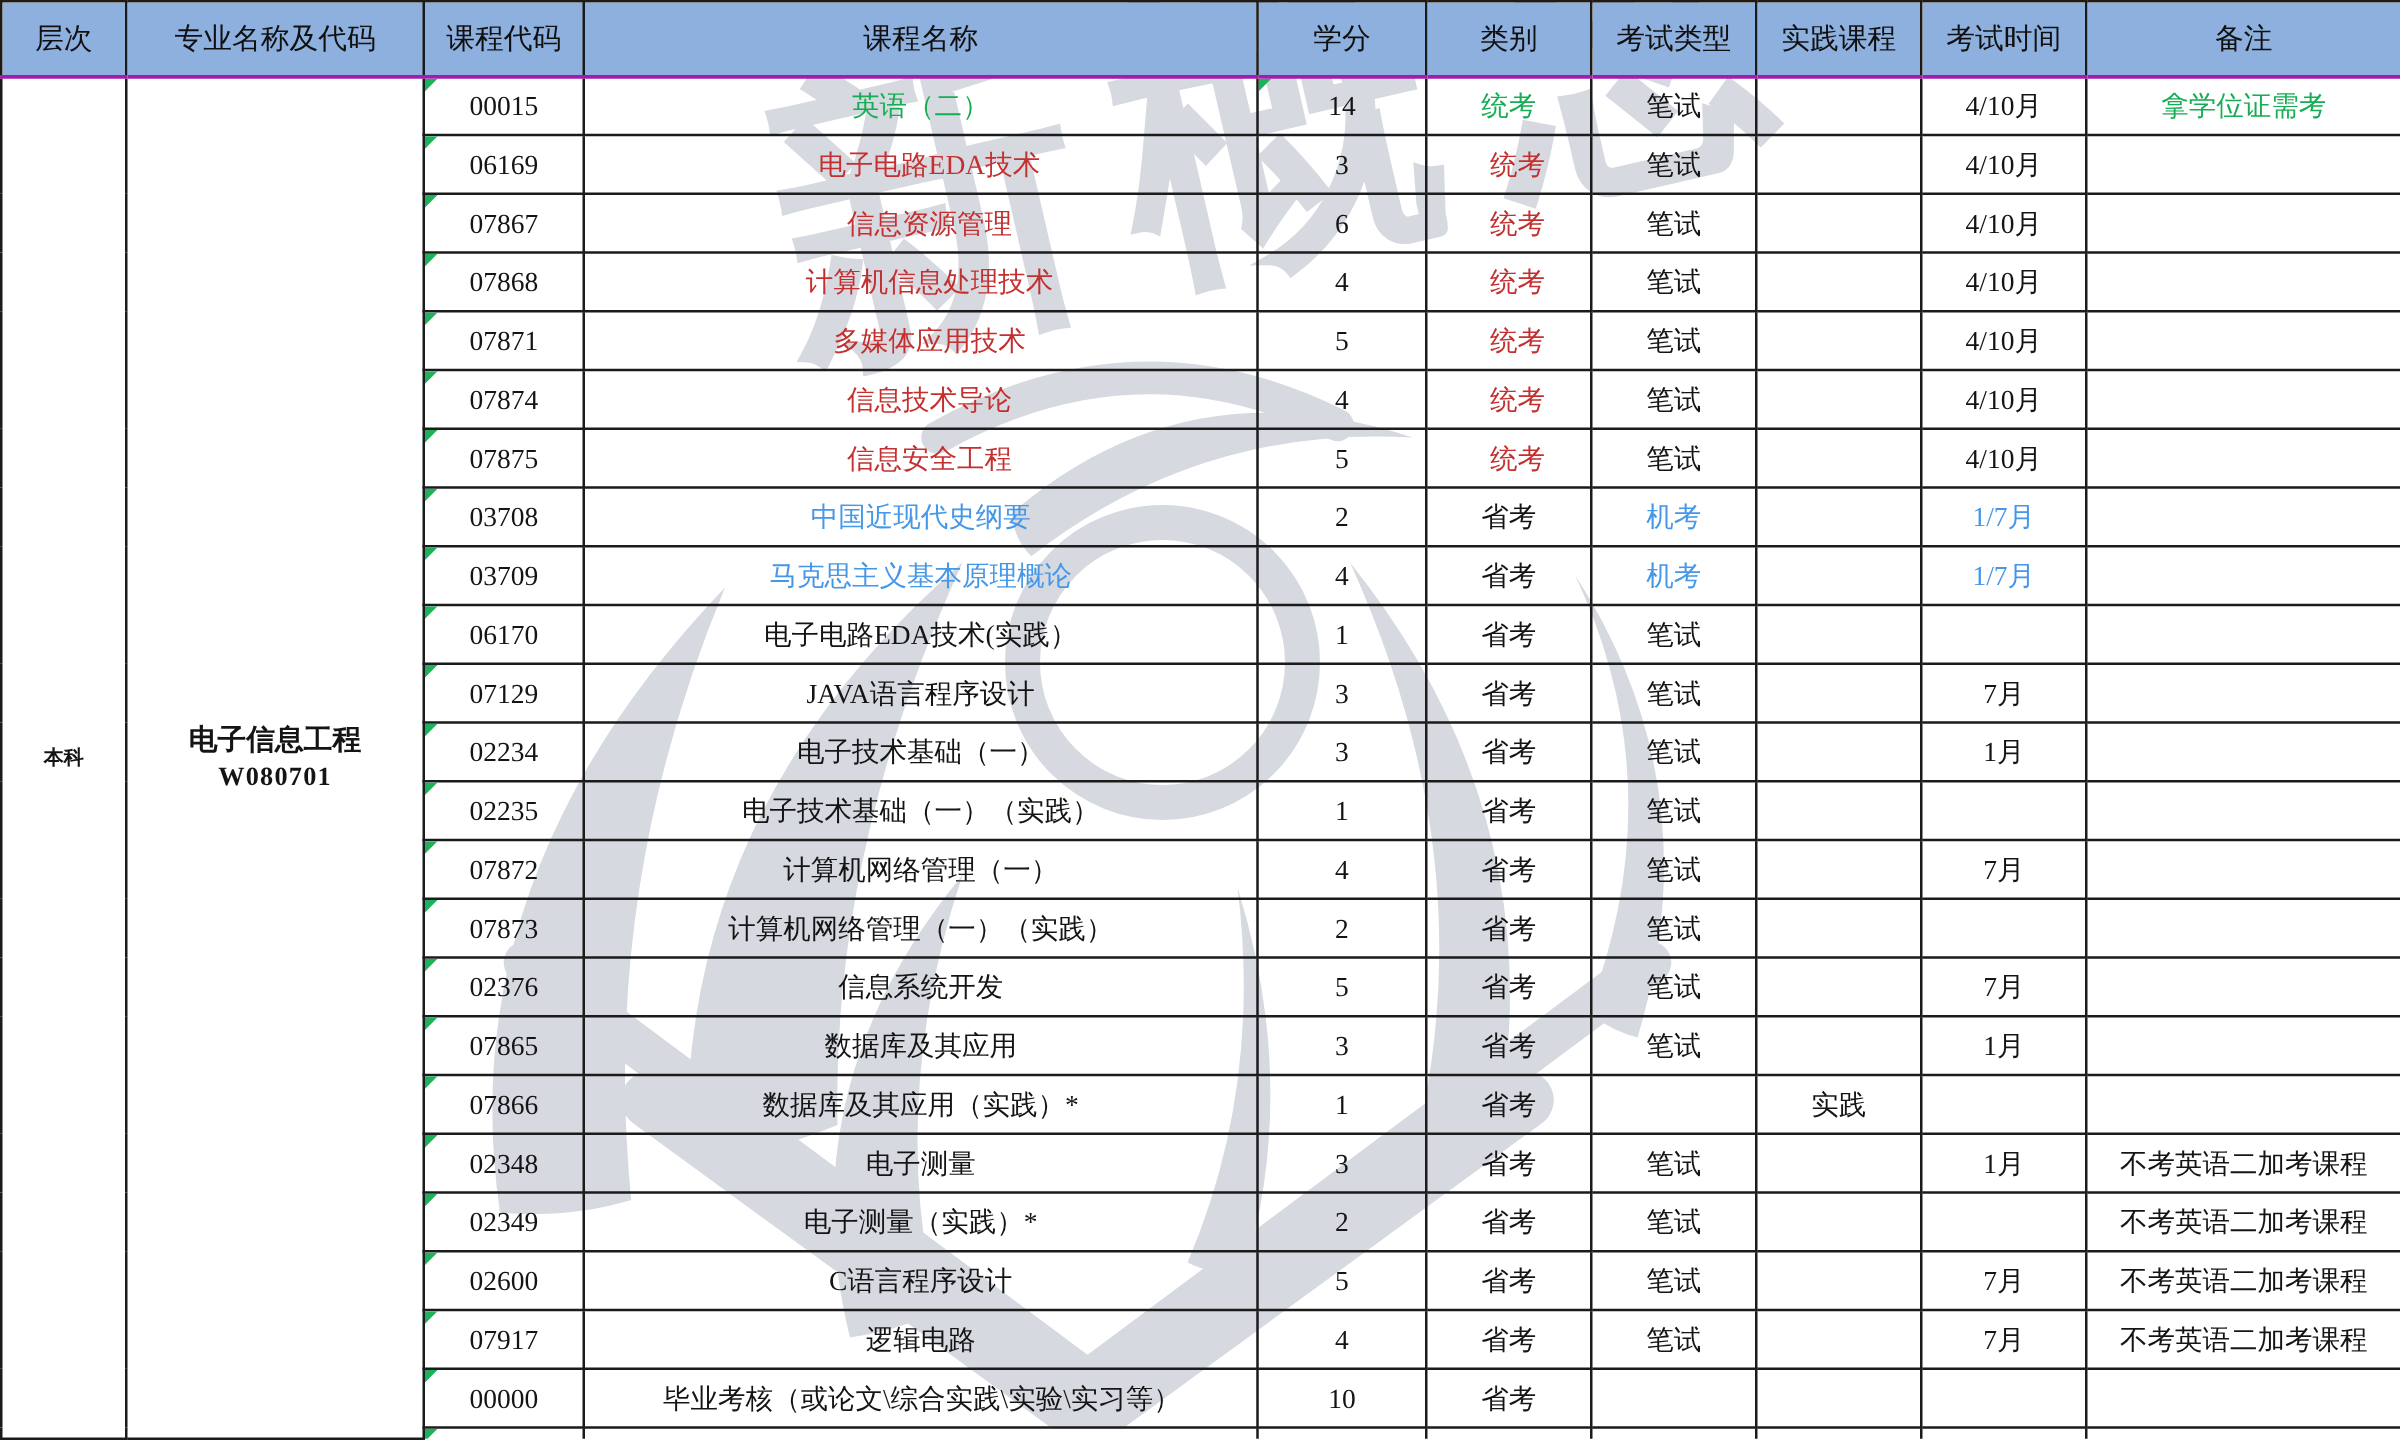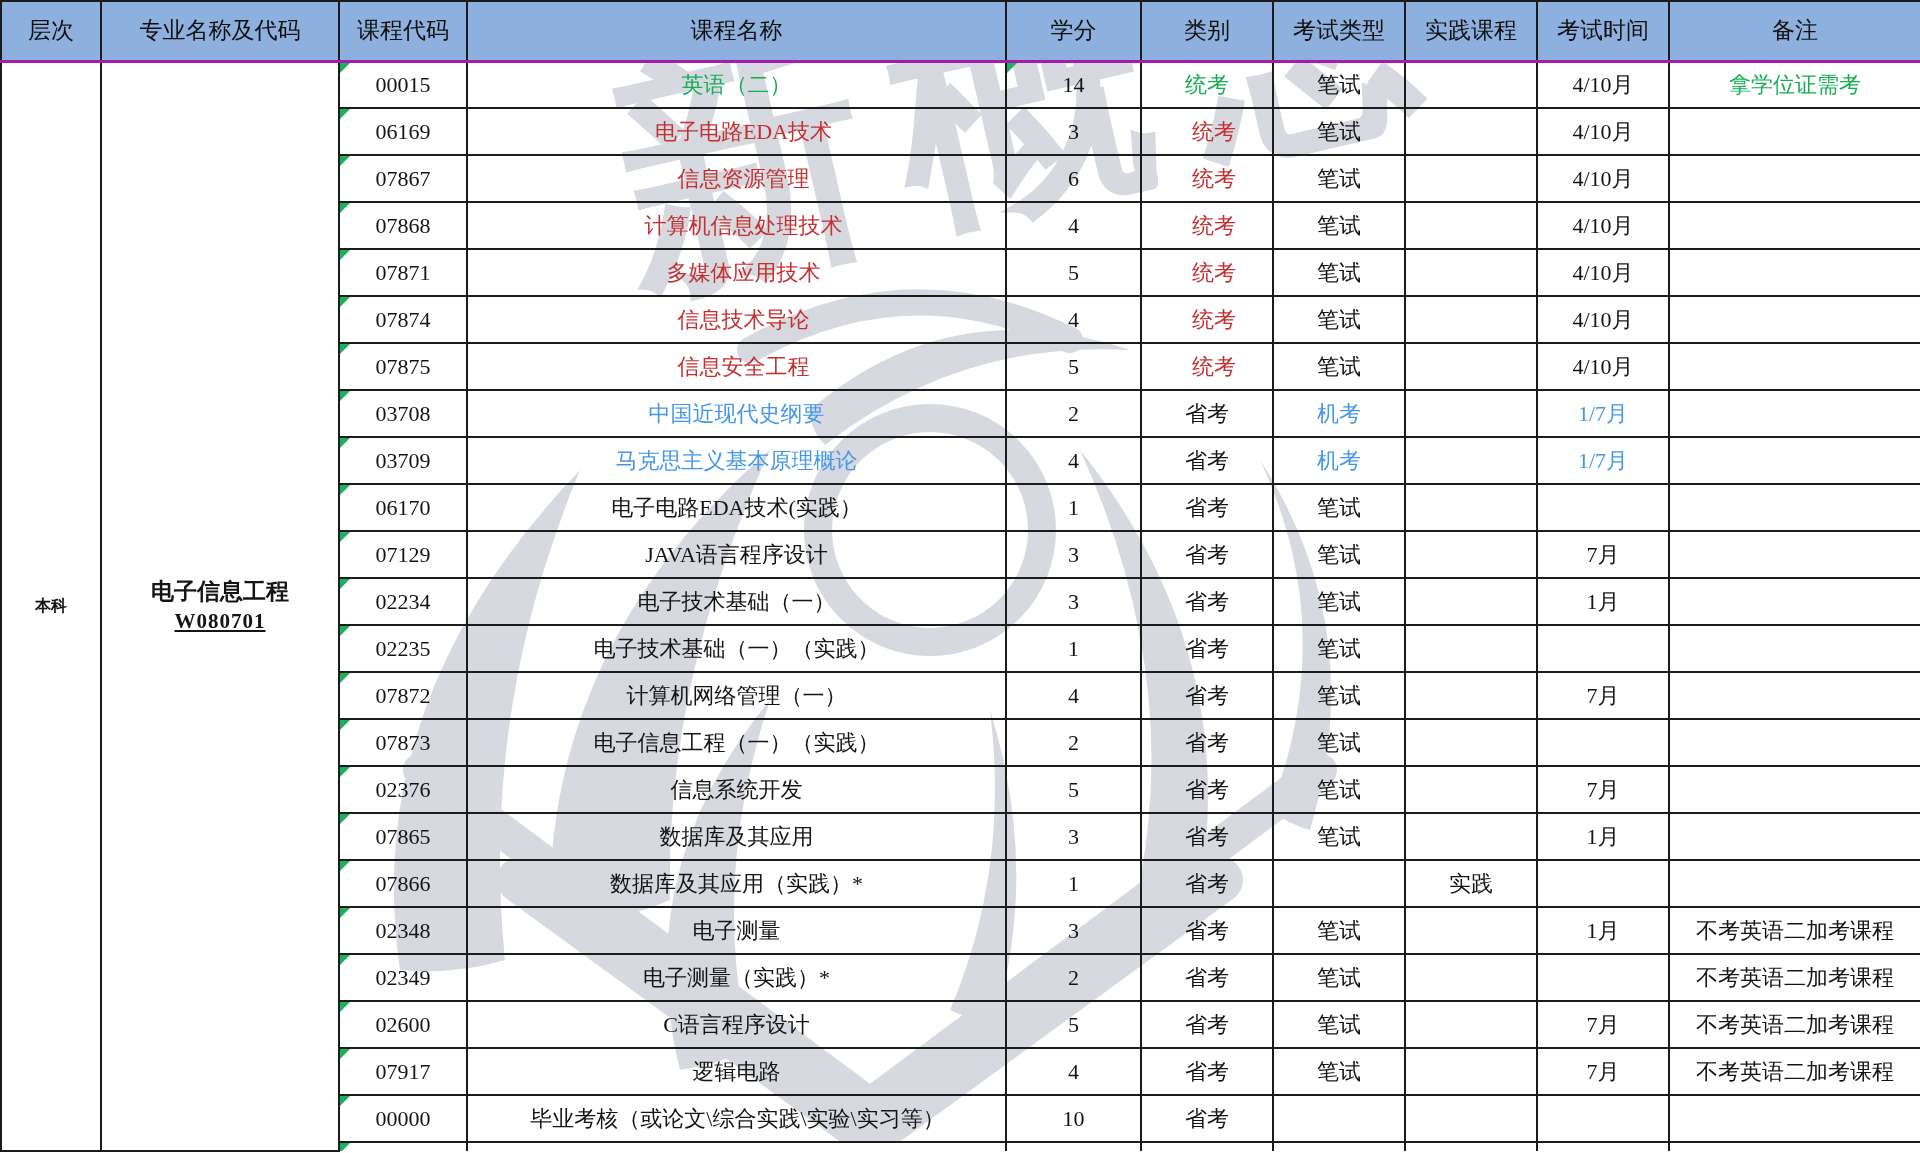--- a/index.html
+++ b/index.html
@@ -41,21 +41,21 @@
     border-bottom:3px solid #a21caf;
     margin-left:48px;
   }
   tbody td{
     height:47px;
     font-size:22px; color:#141414;
     background:transparent;
   }
   .level-cell{ font-weight:bold; font-size:16px; }
   .major-name{ font-weight:bold; font-size:23px; line-height:1.2; }
-  .major-code{ font-weight:bold; font-size:21px; line-height:1.2; margin-top:3px; letter-spacing:1px;text-decoration:underline; }
+  .major-code{ font-weight:bold; font-size:21px; line-height:1.2; margin-top:3px; letter-spacing:1px; }
 
   .c-green{ color:#17ad54; }
   .c-red{ color:#c43030;padding-left:16px; }
   .c-blue{ color:#4597e8; }
 
   .tri{ position:relative; }
   .tri::before{
     content:""; position:absolute; top:0; left:0; width:0; height:0;
     border-top:10px solid #1fb05e; border-right:10px solid transparent;
   }
@@ -256,21 +256,21 @@
           <td>计算机网络管理（一）</td>
           <td>4</td>
           <td>省考</td>
           <td>笔试</td>
           <td></td>
           <td>7月</td>
           <td></td>
         </tr>
         <tr>
           <td class="tri">07873</td>
-          <td>电子信息工程（一）（实践）</td>
+          <td>计算机网络管理（一）（实践）</td>
           <td>2</td>
           <td>省考</td>
           <td>笔试</td>
           <td></td>
           <td></td>
           <td></td>
         </tr>
         <tr>
           <td class="tri">02376</td>
           <td>信息系统开发</td>

